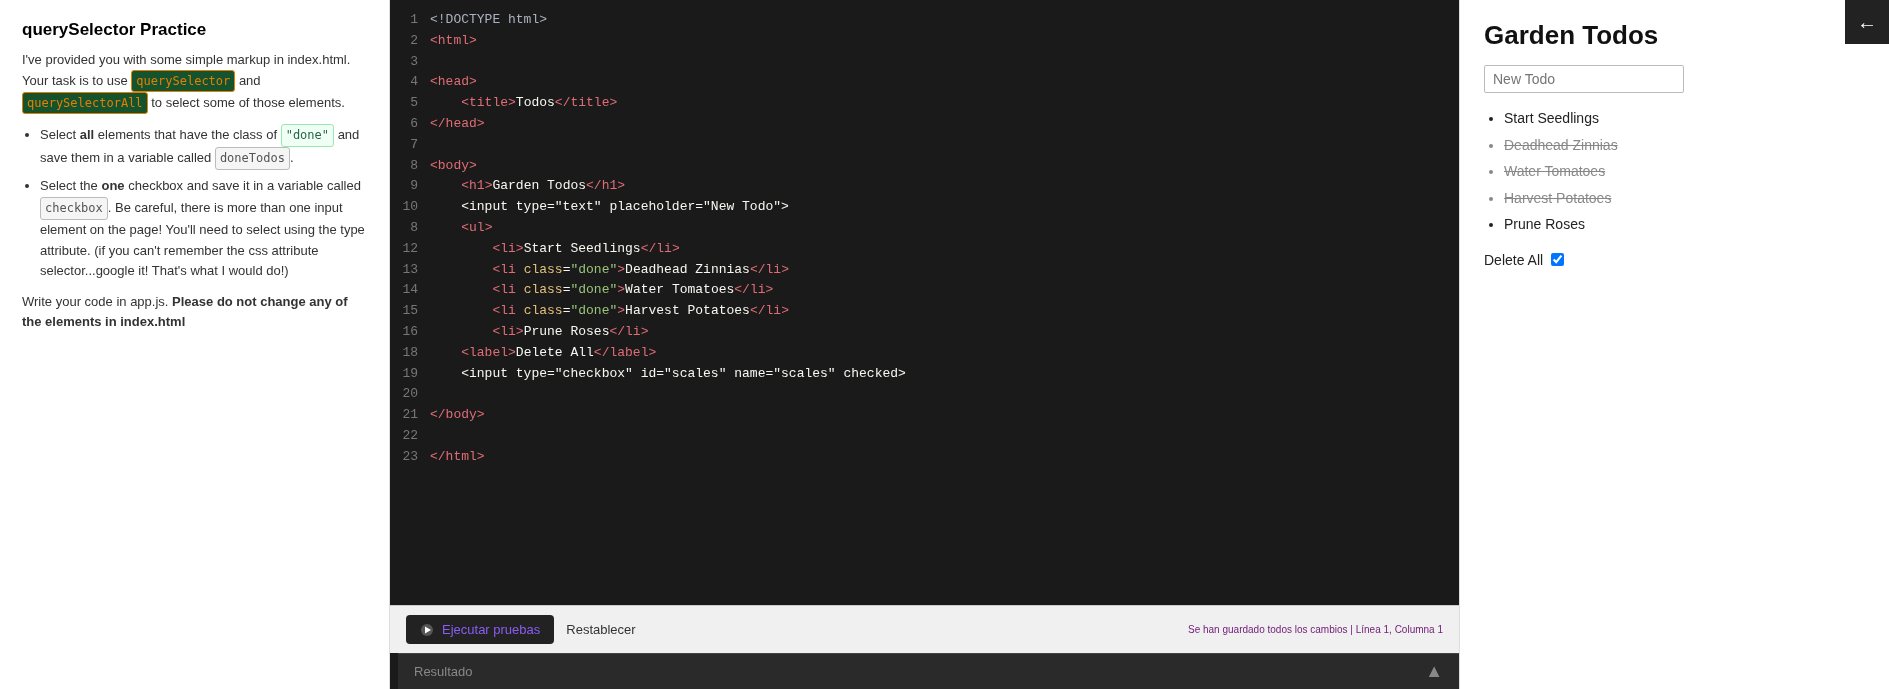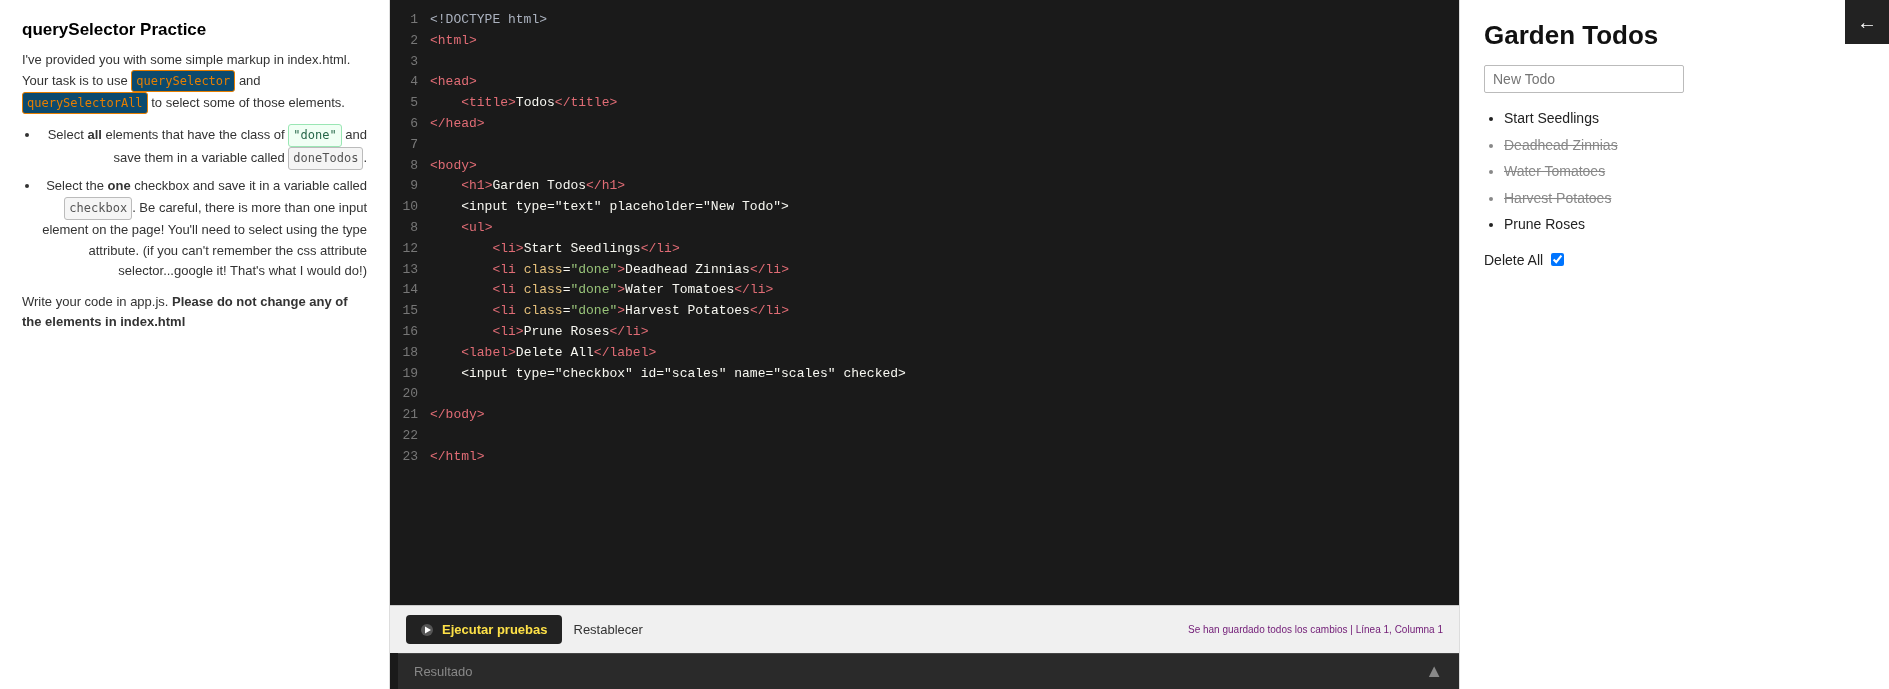--- a/index.html
+++ b/index.html
@@ -28,35 +28,34 @@
     .code-badge {
       display: inline-block;
       background: #f5f5f5;
       border: 1px solid #ccc;
       border-radius: 3px;
       padding: 1px 4px;
       font-family: monospace;
       font-size: 12px;
       color: #c00;
     }
-    .code-badge.orange { color: #e67e00; border-color: #e67e00; background: #0c4a6e; }
+    .code-badge.orange { color: #e67e00; border-color: #e67e00; background: #14532d; }
     .code-badge.green { color: #276749; border-color: #9ae6b4; background: #f0fff4; }
     .code-badge.gray { color: #555; border-color: #bbb; background: #f5f5f5; }
 
     ul.desc-list {
       margin-left: 18px;
       margin-top: 6px;
       margin-bottom: 10px;
     }
     ul.desc-list li {
       font-size: 13px;
       color: #333;
       line-height: 1.6;
       margin-bottom: 6px;
-      text-align: right;
     }
     .warning-text {
       font-size: 13px;
       color: #333;
       line-height: 1.6;
     }
 
     
     #code-panel {
       flex: 1;
@@ -105,27 +104,27 @@
       display: flex;
       align-items: center;
       padding: 0 16px;
       gap: 12px;
     }
     #run-btn {
       display: flex;
       align-items: center;
       gap: 8px;
       background: #222;
-      color: #fde047;
+      color: #8b5cf6;
       border: none;
       border-radius: 4px;
       padding: 7px 14px;
       font-size: 13px;
       cursor: pointer;
-      font-weight: bold;
+      font-weight: normal;
     }
     #reset-btn {
       background: none;
       border: none;
       font-size: 13px;
       cursor: pointer;
       color: #333;
       font-weight: normal;
     }
     #status-text {

